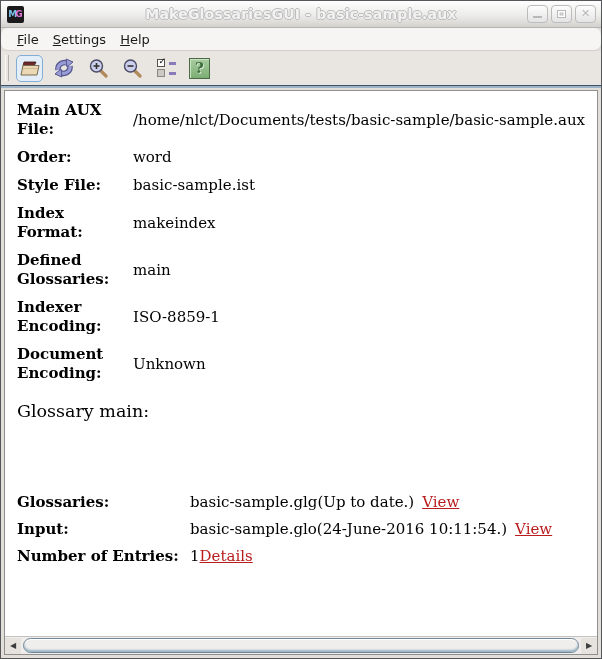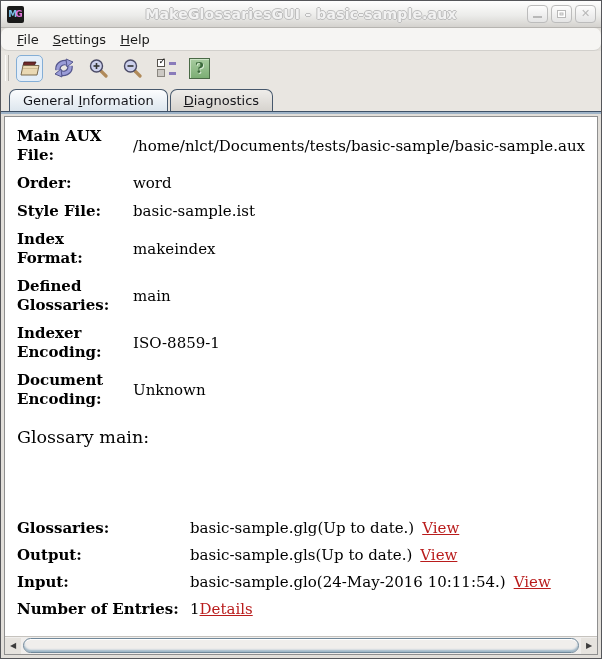--- a/index.html
+++ b/index.html
@@ -274,24 +274,20 @@
         <span class="cb bottom"></span>
         <span class="dash bottom"></span>
       </span>
     </div>
 
     <div class="tb-btn">
       <span class="icon-help">?</span>
     </div>
   </div>
 
-  <div class="tabbar">
-    <div class="tab selected"><span>General </span><u>I</u><span>nformation</span></div>
-    <div class="tab"><span></span><u>D</u><span>iagnostics</span></div>
-  </div>
   <div class="tab-edge"></div>
 
   <div class="content-frame">
     <div class="content-inner">
 
       <div class="field-row">
         <div class="field-label">Main AUX File:</div>
         <div class="field-value">/home/nlct/Documents/tests/basic-sample/basic-sample.aux</div>
       </div>
       <div class="field-row">
@@ -320,26 +316,22 @@
       </div>
 
       <div class="glossary-heading">Glossary main:</div>
 
       <div class="glossary-rows">
         <div class="g-row">
           <span class="g-label">Glossaries:</span>
           <span class="g-value"><span class="g-file">basic-sample.glg</span><span class="g-status">(Up to date.)</span><a class="g-link">View</a></span>
         </div>
         <div class="g-row">
-          <span class="g-label">Output:</span>
-          <span class="g-value"><span class="g-file">basic-sample.gls</span><span class="g-status">(Up to date.)</span><a class="g-link">View</a></span>
-        </div>
-        <div class="g-row">
           <span class="g-label">Input:</span>
-          <span class="g-value"><span class="g-file">basic-sample.glo</span><span class="g-status">(24-May-2016 10:11:54.)</span><a class="g-link">View</a></span>
+          <span class="g-value"><span class="g-file">basic-sample.glo</span><span class="g-status">(24-June-2016 10:11:54.)</span><a class="g-link">View</a></span>
         </div>
         <div class="g-row">
           <span class="g-label">Number of Entries:</span>
           <span class="g-value"><span class="g-file">1</span><a class="g-link">Details</a></span>
         </div>
       </div>
 
     </div>
 
     <div class="hscrollbar">

